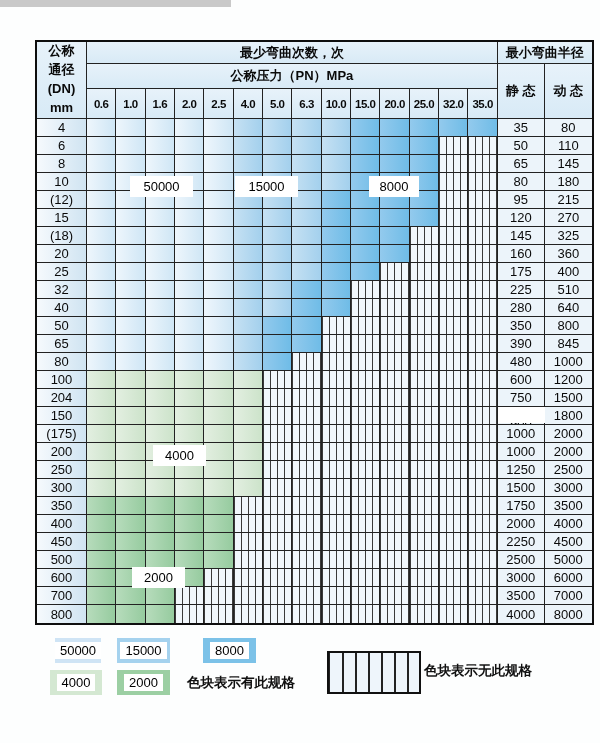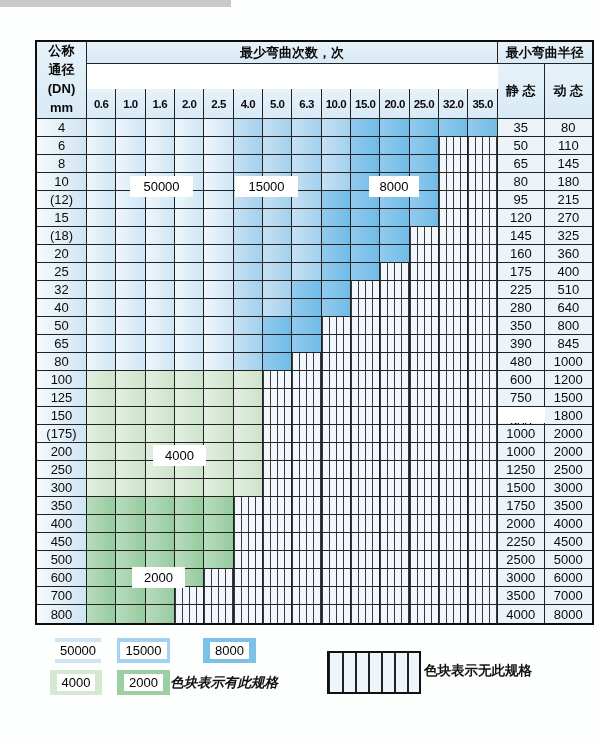--- a/index.html
+++ b/index.html
@@ -23,40 +23,41 @@
   .g2{background:linear-gradient(90deg,#b7dcbc,#96cb9f);}
   .striped{background-color:#f1f7fc;background-image:repeating-linear-gradient(90deg,#3a3a3a 0 1px,transparent 1px 7px);}
   #overlays{position:absolute;left:35px;top:40px;width:557px;height:585px;pointer-events:none;}
   .ovl{position:absolute;background:#fff;display:flex;align-items:center;justify-content:center;font-size:13px;color:#000;}
   .lrow{position:absolute;display:flex;align-items:center;}
   .r1{left:55px;top:638px;}
   .r2{left:50px;top:670px;}
   .swatch{height:25px;display:flex;align-items:center;justify-content:center;}
   .swatch .inner{background:#fff;padding:1px 5px;font-size:13px;line-height:15px;}
   .note{font-size:13.5px;font-weight:600;color:#111;}
-  .has-note{font-style:italic;}
+  .has-note{margin-left:17px;}
   .legend-striped{position:absolute;left:327px;top:651px;width:90px;height:39px;border:2px solid #111;
       background-color:#eef5fb;background-image:repeating-linear-gradient(90deg,#222 0 1.5px,transparent 1.5px 13px);}
   .no-spec-note{position:absolute;left:424px;top:662px;}
 </style>
 </head>
 <body>
 
 <div class="page">
   <div class="topbar"></div>
 
   <div id="grid">
       <div class="cell hdr corner" style="grid-area: 1 / 1 / span 3 / span 1;">
         <div>公称</div>
         <div>通径</div>
         <div>(DN)</div>
         <div>mm</div>
       </div>
       <div class="cell hdr" style="grid-area: 1 / 2 / span 1 / span 14;">最少弯曲次数，次</div>
       <div class="cell hdr" style="grid-area: 1 / 16 / span 1 / span 2; border-right: none;">最小弯曲半径</div>
+      <div class="cell hdr" style="grid-area: 2 / 2 / span 1 / span 14;">公称压力（PN）MPa</div>
       <div class="cell hdr" style="grid-area: 2 / 16 / span 2 / span 1;">静 态</div>
       <div class="cell hdr" style="grid-area: 2 / 17 / span 2 / span 1; border-right: none;">动 态</div>
       <div class="cell hdr pcol" style="grid-area: 3 / 2 / span 1 / span 1;">0.6</div>
       <div class="cell hdr pcol" style="grid-area: 3 / 3 / span 1 / span 1;">1.0</div>
       <div class="cell hdr pcol" style="grid-area: 3 / 4 / span 1 / span 1;">1.6</div>
       <div class="cell hdr pcol" style="grid-area: 3 / 5 / span 1 / span 1;">2.0</div>
       <div class="cell hdr pcol" style="grid-area: 3 / 6 / span 1 / span 1;">2.5</div>
       <div class="cell hdr pcol" style="grid-area: 3 / 7 / span 1 / span 1;">4.0</div>
       <div class="cell hdr pcol" style="grid-area: 3 / 8 / span 1 / span 1;">5.0</div>
       <div class="cell hdr pcol" style="grid-area: 3 / 9 / span 1 / span 1;">6.3</div>
@@ -314,21 +315,21 @@
       <div class="cell striped" style="grid-area: 18 / 8 / span 1 / span 1;"></div>
       <div class="cell striped" style="grid-area: 18 / 9 / span 1 / span 1;"></div>
       <div class="cell striped" style="grid-area: 18 / 10 / span 1 / span 1;"></div>
       <div class="cell striped" style="grid-area: 18 / 11 / span 1 / span 1;"></div>
       <div class="cell striped" style="grid-area: 18 / 12 / span 1 / span 1;"></div>
       <div class="cell striped" style="grid-area: 18 / 13 / span 1 / span 1;"></div>
       <div class="cell striped" style="grid-area: 18 / 14 / span 1 / span 1;"></div>
       <div class="cell striped" style="grid-area: 18 / 15 / span 1 / span 1;"></div>
       <div class="cell val" style="grid-area: 18 / 16 / span 1 / span 1;">600</div>
       <div class="cell val" style="grid-area: 18 / 17 / span 1 / span 1; border-right: none;">1200</div>
-      <div class="cell dn" style="grid-area: 19 / 1 / span 1 / span 1;">125</div>
+      <div class="cell dn" style="grid-area: 19 / 1 / span 1 / span 1;">204</div>
       <div class="cell g1" style="grid-area: 19 / 2 / span 1 / span 1;"></div>
       <div class="cell g1" style="grid-area: 19 / 3 / span 1 / span 1;"></div>
       <div class="cell g1" style="grid-area: 19 / 4 / span 1 / span 1;"></div>
       <div class="cell g1" style="grid-area: 19 / 5 / span 1 / span 1;"></div>
       <div class="cell g1" style="grid-area: 19 / 6 / span 1 / span 1;"></div>
       <div class="cell g1" style="grid-area: 19 / 7 / span 1 / span 1;"></div>
       <div class="cell striped" style="grid-area: 19 / 8 / span 1 / span 1;"></div>
       <div class="cell striped" style="grid-area: 19 / 9 / span 1 / span 1;"></div>
       <div class="cell striped" style="grid-area: 19 / 10 / span 1 / span 1;"></div>
       <div class="cell striped" style="grid-area: 19 / 11 / span 1 / span 1;"></div>

